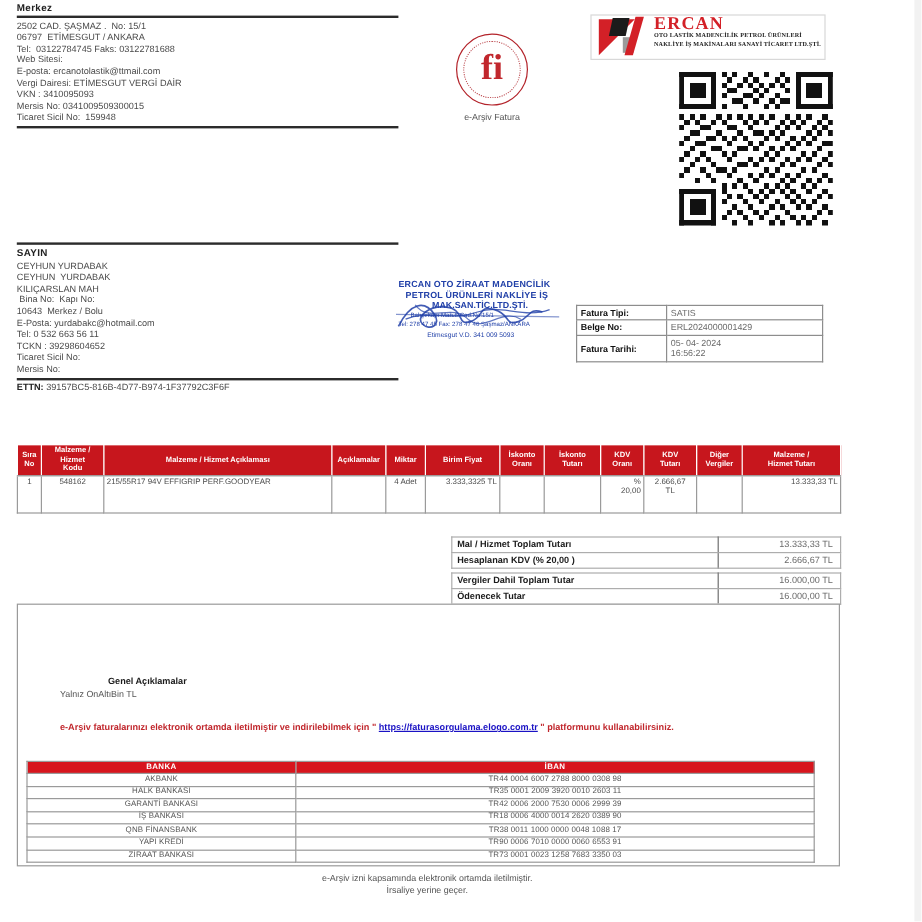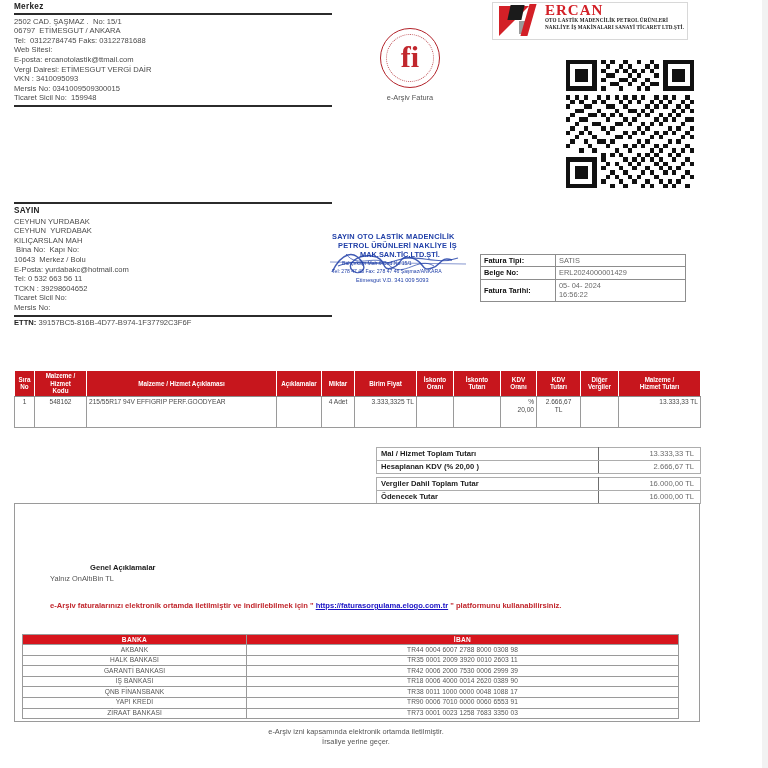--- a/index.html
+++ b/index.html
@@ -378,21 +378,21 @@
     <div class="hr-bot"></div>
   </div>
 
   <div class="seal-wrap" style="left:355px; top:28px;">
     <div class="seal">
       <div class="glyph">fi</div>
     </div>
     <div class="seal-caption">e-Arşiv Fatura</div>
   </div>
 
-  <div class="logo-box" style="left:492px; top:2px;">
+  <div class="logo-box" style="left:492px; top:12px;">
     <div class="logo-mark">
       <div class="red"></div>
       <div class="blk"></div>
       <div class="gry"></div>
       <div class="slash"></div>
     </div>
     <div class="logo-name">ERCAN</div>
     <div class="logo-sub">
       <div>OTO LASTİK MADENCİLİK PETROL ÜRÜNLERİ</div>
       <div>NAKLİYE İŞ MAKİNALARI SANAYİ TİCARET LTD.ŞTİ.</div>
@@ -667,21 +667,21 @@
     <div class="line">Mersis No:</div>
     <div class="hr-bot"></div>
   </div>
 
   <div class="ettn" style="left:14px; top:318px;">
     <b>ETTN:</b>
     <span>39157BC5-816B-4D77-B974-1F37792C3F6F</span>
   </div>
 
   <div class="stamp" style="left:328px; top:232px;">
-    <div class="l1">SAYIN OTO LASTİK MADENCİLİK</div>
+    <div class="l1">ERCAN OTO ZİRAAT MADENCİLİK</div>
     <div class="l2">PETROL ÜRÜNLERİ NAKLİYE İŞ</div>
     <div class="l3">MAK.SAN.TİC.LTD.ŞTİ.</div>
     <div class="l4">Bahçekapı Mah.6.Cad.No:15/1</div>
     <div class="l5">Tel: 278 47 45 Fax: 278 47 46 Şaşmaz/ANKARA</div>
     <div class="l6">Etimesgut V.D. 341 009 5093</div>
     <svg class="scribble" viewBox="0 0 150 32">
       <path d="M4 26 C14 6, 26 4, 34 16 C40 25, 30 30, 24 24 C18 18, 30 8, 44 10 C60 12, 52 26, 64 22 C76 18, 70 8, 84 12 C98 16, 92 26, 104 22 C114 19, 112 10, 124 14" fill="none" stroke="#2140a8" stroke-width="1.4" opacity=".85"></path>
       <path d="M10 20 C28 12, 48 22, 70 14 C90 7, 108 20, 130 12" fill="none" stroke="#2140a8" stroke-width="1.1" opacity=".8"></path>
       <path d="M18 8 C30 24, 48 6, 62 20 C76 32, 90 10, 106 20" fill="none" stroke="#2140a8" stroke-width="1" opacity=".7"></path>
       <path d="M2 16 L138 18" fill="none" stroke="#2140a8" stroke-width="1" opacity=".55"></path>

